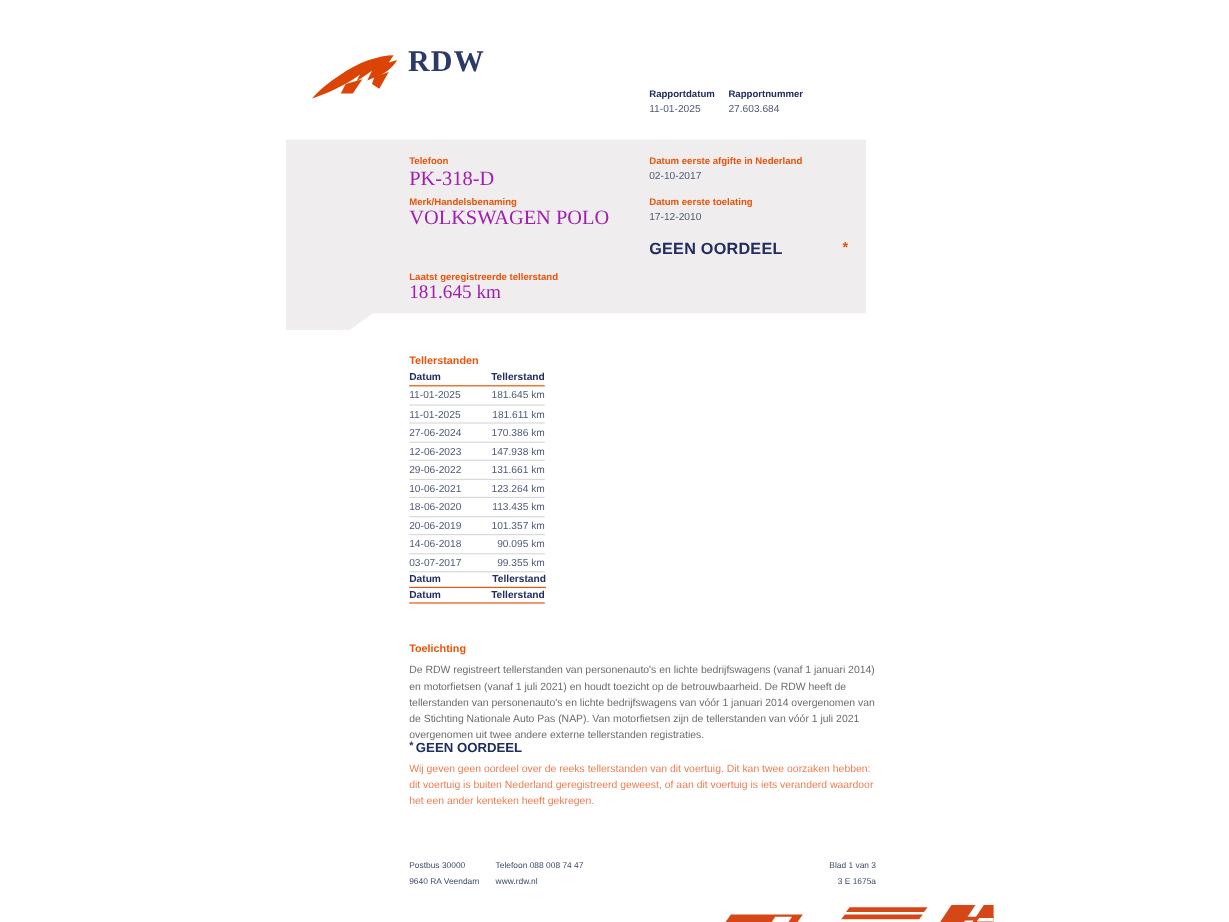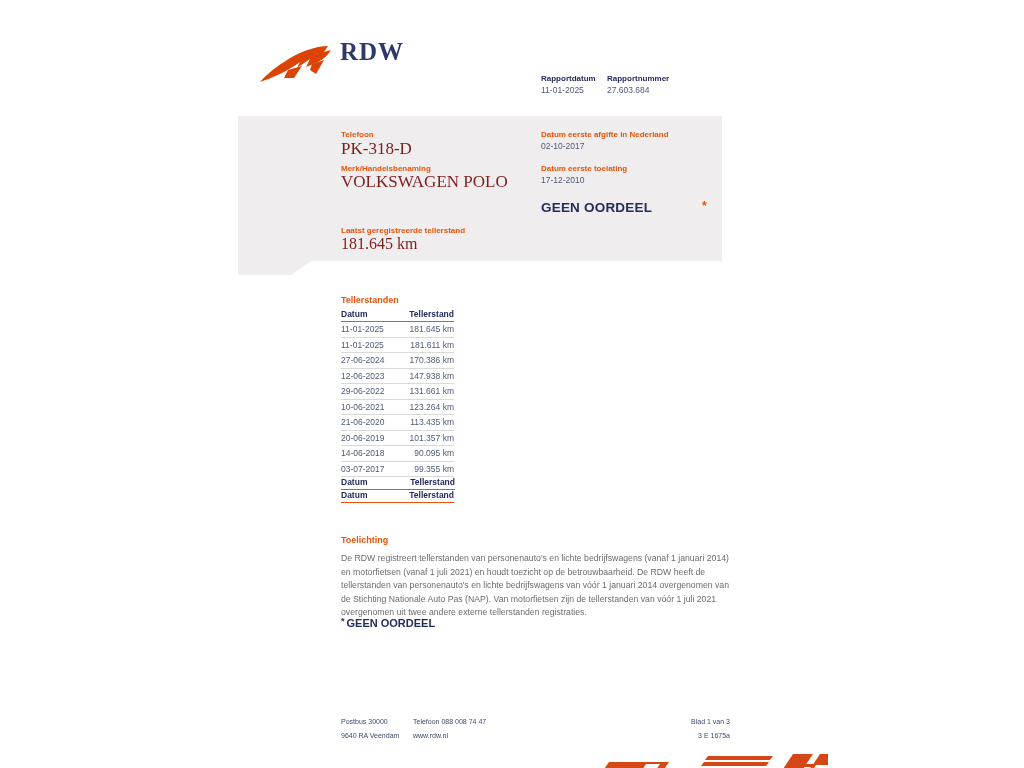--- a/index.html
+++ b/index.html
@@ -13,21 +13,21 @@
   .doc-title{position:absolute;left:541px;top:25px;font-family:"Liberation Serif",serif;
              font-size:18px;font-weight:bold;color:#ed6a1f;letter-spacing:.3px;}
   .rep-label{position:absolute;top:58px;font-size:8px;font-weight:bold;color:#222c5e;}
   .rep-value{position:absolute;top:69px;font-size:8.5px;color:#4f5a78;}
   .x-repdate{left:541px;} .x-repnum{left:607px;}
 
   
   .vbox{position:absolute;left:238px;top:100px;width:484px;height:159px;background:#efedee;
         clip-path:polygon(0 0,484px 0,484px 145px,73px 145px,53px 159px,0 159px);}
   .lab{position:absolute;font-size:8px;font-weight:bold;color:#e8540a;}
-  .serif-val{position:absolute;font-family:"Liberation Serif",serif;color:#7f1d1d;}
+  .serif-val{position:absolute;font-family:"Liberation Serif",serif;color:#a21caf;}
   .sans-val{position:absolute;font-size:8.5px;color:#4f5a78;}
   .verdict{position:absolute;left:303px;top:84px;font-size:13.5px;font-weight:bold;
            color:#222c5e;letter-spacing:.2px;}
   .verdict-ast{position:absolute;left:464px;top:83px;font-size:12px;font-weight:bold;color:#e8540a;}
 
   
   .tbl{position:absolute;left:341px;top:279px;width:390px;}
   .tbl-title{font-size:9px;font-weight:bold;color:#e8540a;margin-bottom:4px;}
   .tgroups{display:flex;justify-content:space-between;flex-direction:column;}
   .tgroup{width:113px;}
@@ -121,21 +121,21 @@
               <span>29-06-2022</span>
               <span>131.661 km</span>
             </div>
 
             <div class="trow">
               <span>10-06-2021</span>
               <span>123.264 km</span>
             </div>
 
             <div class="trow">
-              <span>21-06-2020</span>
+              <span>18-06-2020</span>
               <span>113.435 km</span>
             </div>
 
             <div class="trow">
               <span>20-06-2019</span>
               <span>101.357 km</span>
             </div>
 
             <div class="trow">
               <span>14-06-2018</span>
@@ -163,20 +163,21 @@
     </div>
   </div>
 
   <div class="toelichting">
     <div class="sec-title-orange">Toelichting</div>
     <div class="body-gray">De RDW registreert tellerstanden van personenauto's en lichte bedrijfswagens (vanaf 1 januari 2014) en motorfietsen (vanaf 1 juli 2021) en houdt toezicht op de betrouwbaarheid. De RDW heeft de tellerstanden van personenauto's en lichte bedrijfswagens van vóór 1 januari 2014 overgenomen van de Stichting Nationale Auto Pas (NAP). Van motorfietsen zijn de tellerstanden van vóór 1 juli 2021 overgenomen uit twee andere externe tellerstanden registraties.</div>
   </div>
 
   <div class="oordeel-note">
     <div class="note-head"><span class="note-ast">*</span><span>GEEN OORDEEL</span></div>
+    <div class="body-orange">Wij geven geen oordeel over de reeks tellerstanden van dit voertuig. Dit kan twee oorzaken hebben: dit voertuig is buiten Nederland geregistreerd geweest, of aan dit voertuig is iets veranderd waardoor het een ander kenteken heeft gekregen.</div>
   </div>
 
   <div class="footer-col f1">
     <div>Postbus 30000</div>
     <div>9640 RA Veendam</div>
   </div>
   <div class="footer-col f2">
     <div>Telefoon 088 008 74 47</div>
     <div>www.rdw.nl</div>
   </div>

